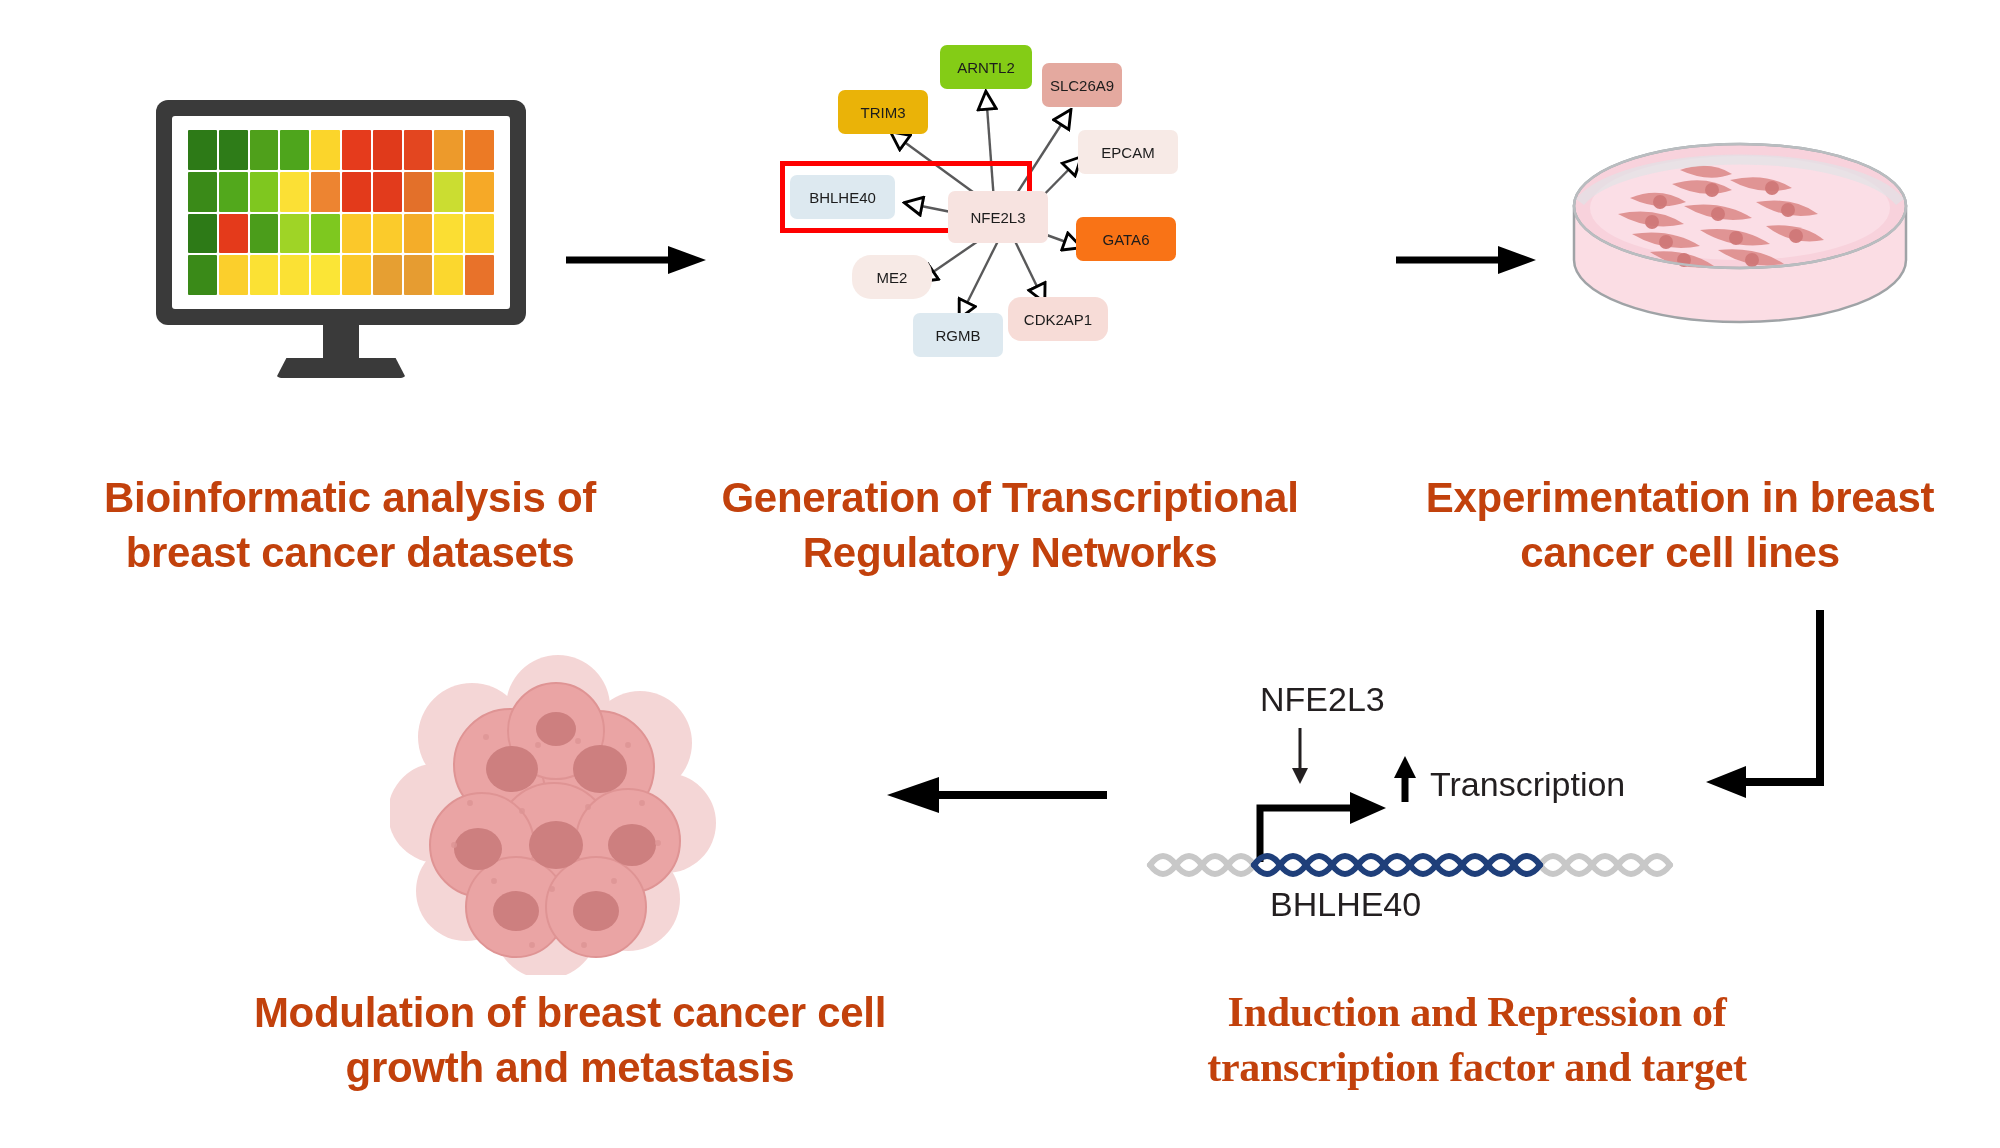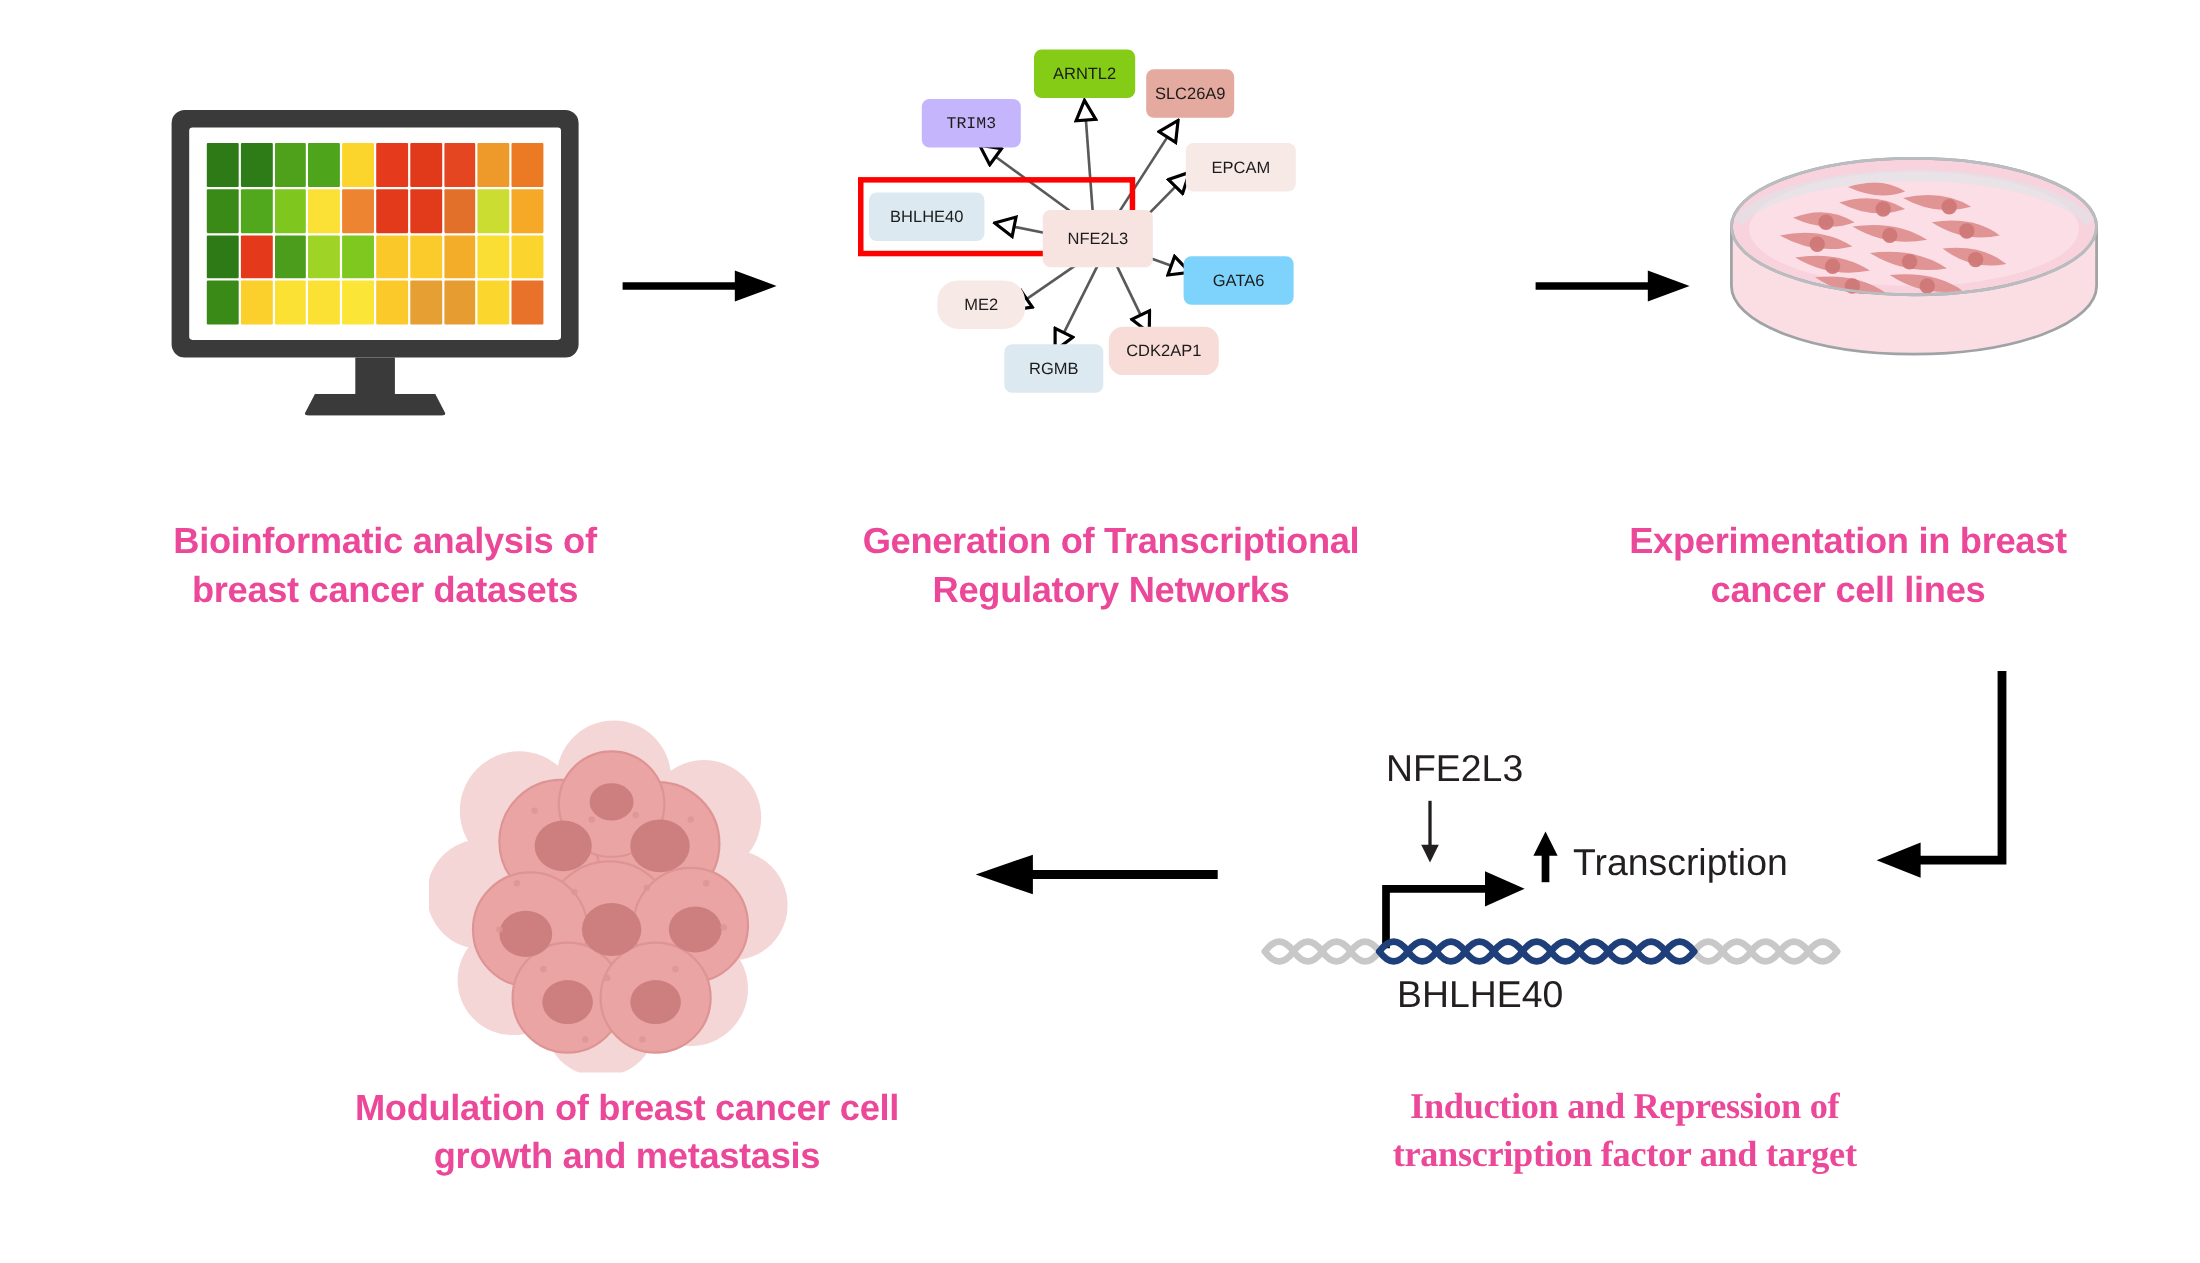--- a/index.html
+++ b/index.html
@@ -22,23 +22,23 @@
     width: 2000px;
     height: 1148px;
   }
 
   
   .caption {
     position: absolute;
     text-align: center;
     font-family: "Liberation Sans", sans-serif;
     font-weight: bold;
-    font-size: 33px;
+    font-size: 42px;
     line-height: 1.32;
-    color: #ec4899;
+    color: #c2410c;
     letter-spacing: -0.3px;
     white-space: pre-line;
   }
   #cap-bioinformatic { left: 20px;   top: 470px;  width: 660px; }
   #cap-network       { left: 700px;  top: 470px;  width: 620px; }
   #cap-experiment    { left: 1375px; top: 470px;  width: 610px; }
   #cap-modulation    { left: 175px;  top: 985px;  width: 790px; }
   #cap-induction     { left: 1132px; top: 985px;  width: 690px; font-family: Liberation Serif, serif; }
 
   
@@ -233,24 +233,24 @@
         <line x1="218" y1="216" x2="180" y2="292"></line>
         <line x1="204" y1="212" x2="140" y2="256"></line>
         <line x1="186" y1="190" x2="126" y2="178"></line>
       </g>
     </svg>
 
     <div class="redbox" style="left:0px; top:136px; width:252px; height:72px;"></div>
 
     <div class="node" id="node-arntl2" style="left: 160px; top: 20px; width: 92px; height: 44px; background: #84cc16;">ARNTL2</div>
     <div class="node" id="node-slc26a9" style="left: 262px; top: 38px; width: 80px; height: 44px; background: rgb(228, 169, 159);">SLC26A9</div>
-    <div class="node" id="node-trim3" style="left: 58px; top: 65px; width: 90px; height: 44px; background: #c4b5fd; font-family: Liberation Mono, monospace;">TRIM3</div>
+    <div class="node" id="node-trim3" style="left: 58px; top: 65px; width: 90px; height: 44px; background: #eab308;">TRIM3</div>
     <div class="node" id="node-epcam" style="left: 298px; top: 105px; width: 100px; height: 44px; background: rgb(247, 234, 230);">EPCAM</div>
     <div class="node" id="node-bhlhe40" style="left: 10px; top: 150px; width: 105px; height: 44px; background: rgb(221, 233, 240);">BHLHE40</div>
-    <div class="node" id="node-gata6" style="left: 296px; top: 208px; width: 100px; height: 44px; background: #7dd3fc;">GATA6</div>
+    <div class="node" id="node-gata6" style="left: 296px; top: 192px; width: 100px; height: 44px; background: #f97316;">GATA6</div>
     <div class="node" id="node-me2" style="left: 72px; top: 230px; width: 80px; height: 44px; background: rgb(247, 234, 230); border-radius: 19px;">ME2</div>
     <div class="node" id="node-cdk2ap1" style="left: 228px; top: 272px; width: 100px; height: 44px; background: rgb(247, 220, 215); border-radius: 13px;">CDK2AP1</div>
     <div class="node" id="node-rgmb" style="left: 133px; top: 288px; width: 90px; height: 44px; background: rgb(221, 233, 240);">RGMB</div>
 
     <div class="node" id="node-hub" style="left:168px; top:166px; width:100px; height:52px; background:#f7e3e0;">NFE2L3</div>
   </div>
 
   <div class="caption" id="cap-network">Generation of Transcriptional
 Regulatory Networks</div>
 

